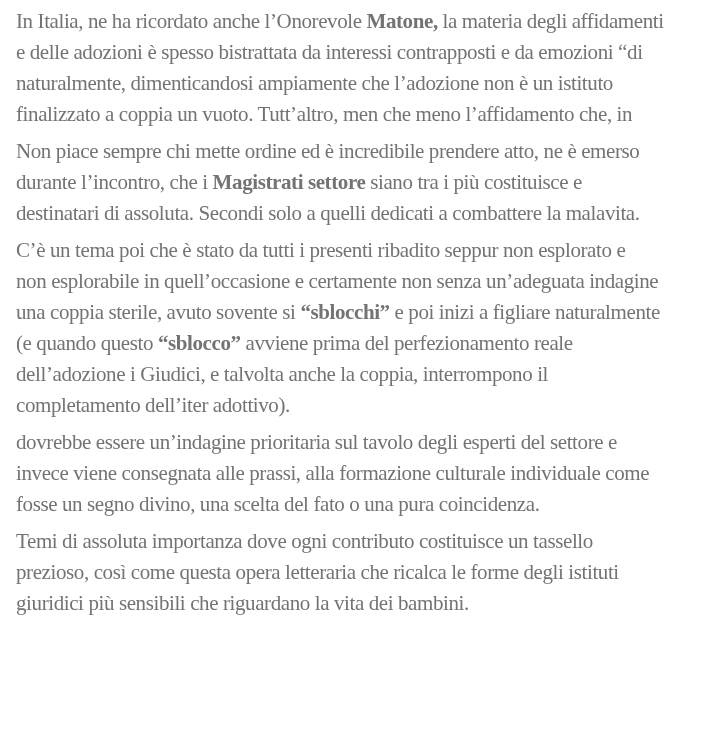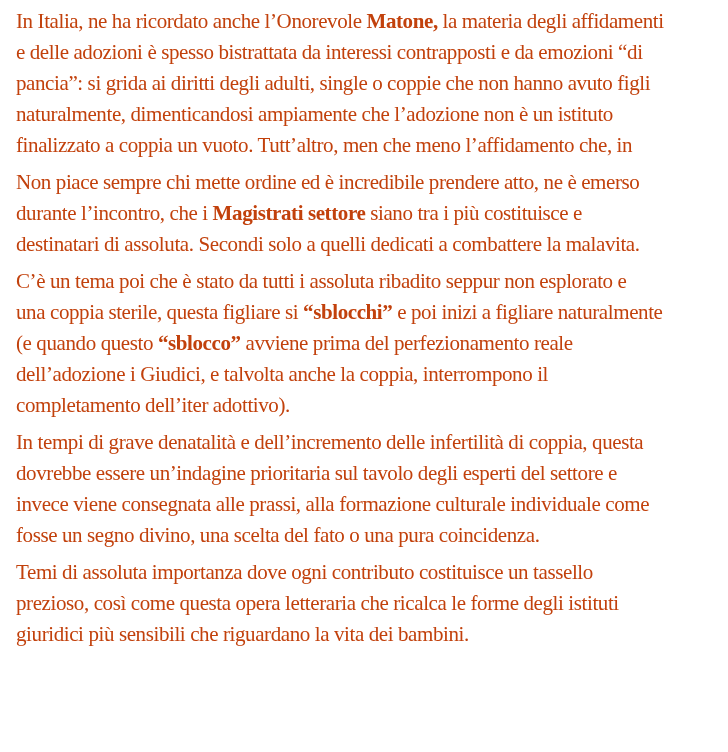--- a/index.html
+++ b/index.html
@@ -18,42 +18,41 @@
     color: #131313;
   }
   .para { margin: 0 0 6px 0; }
   .line { display: block; white-space: nowrap; }
   .b { font-weight: bold; }
   .i { }
 </style>
 </head>
 <body>
 
-<div class="article" style="color: #c2410c;">
+<div class="article" style="color: #737373;">
     <p class="para">
       <span class="line"><span>In Italia, ne ha ricordato anche l’Onorevole </span><span class="b">Matone,</span><span> la materia degli affidamenti</span></span>
       <span class="line"><span>e delle adozioni è spesso bistrattata da interessi contrapposti e da emozioni “</span><span class="i">di</span></span>
-      <span class="line"><span class="i">pancia</span><span>”: si grida ai diritti degli adulti, single o coppie che non hanno avuto figli</span></span>
       <span class="line"><span>naturalmente, dimenticandosi ampiamente che l’adozione non è un istituto</span></span>
       <span class="line"><span>finalizzato a coppia un vuoto. Tutt’altro, men che meno l’affidamento che, in</span></span>
     </p>
     <p class="para">
       <span class="line"><span>Non piace sempre chi mette ordine ed è incredibile prendere atto, ne è emerso</span></span>
       <span class="line"><span>durante l’incontro, che i </span><span class="b">Magistrati settore</span><span> siano tra i più costituisce e</span></span>
       <span class="line"><span>destinatari di assoluta. Secondi solo a quelli dedicati a combattere la malavita.</span></span>
     </p>
     <p class="para">
-      <span class="line"><span>C’è un tema poi che è stato da tutti i assoluta ribadito seppur non esplorato e</span></span>
-      <span class="line"><span>una coppia sterile, questa figliare si </span><span class="b i">“sblocchi”</span><span> e poi inizi a figliare naturalmente</span></span>
+      <span class="line"><span>C’è un tema poi che è stato da tutti i presenti ribadito seppur non esplorato e</span></span>
+      <span class="line"><span>non esplorabile in quell’occasione e certamente non senza un’adeguata indagine</span></span>
+      <span class="line"><span>una coppia sterile, avuto sovente si </span><span class="b i">“sblocchi”</span><span> e poi inizi a figliare naturalmente</span></span>
       <span class="line"><span>(e quando questo </span><span class="b i">“sblocco”</span><span> avviene prima del perfezionamento reale</span></span>
       <span class="line"><span>dell’adozione i Giudici, e talvolta anche la coppia, interrompono il</span></span>
       <span class="line"><span>completamento dell’iter adottivo).</span></span>
     </p>
     <p class="para">
-      <span class="line"><span>In tempi di grave denatalità e dell’incremento delle infertilità di coppia, questa</span></span>
       <span class="line"><span>dovrebbe essere un’indagine prioritaria sul tavolo degli esperti del settore e</span></span>
       <span class="line"><span>invece viene consegnata alle prassi, alla formazione culturale individuale come</span></span>
       <span class="line"><span>fosse un segno divino, una scelta del fato o una pura coincidenza.</span></span>
     </p>
     <p class="para">
       <span class="line"><span>Temi di assoluta importanza dove ogni contributo costituisce un tassello</span></span>
       <span class="line"><span>prezioso, così come questa opera letteraria che ricalca le forme degli istituti</span></span>
       <span class="line"><span>giuridici più sensibili che riguardano la vita dei bambini.</span></span>
     </p>
   </div>

